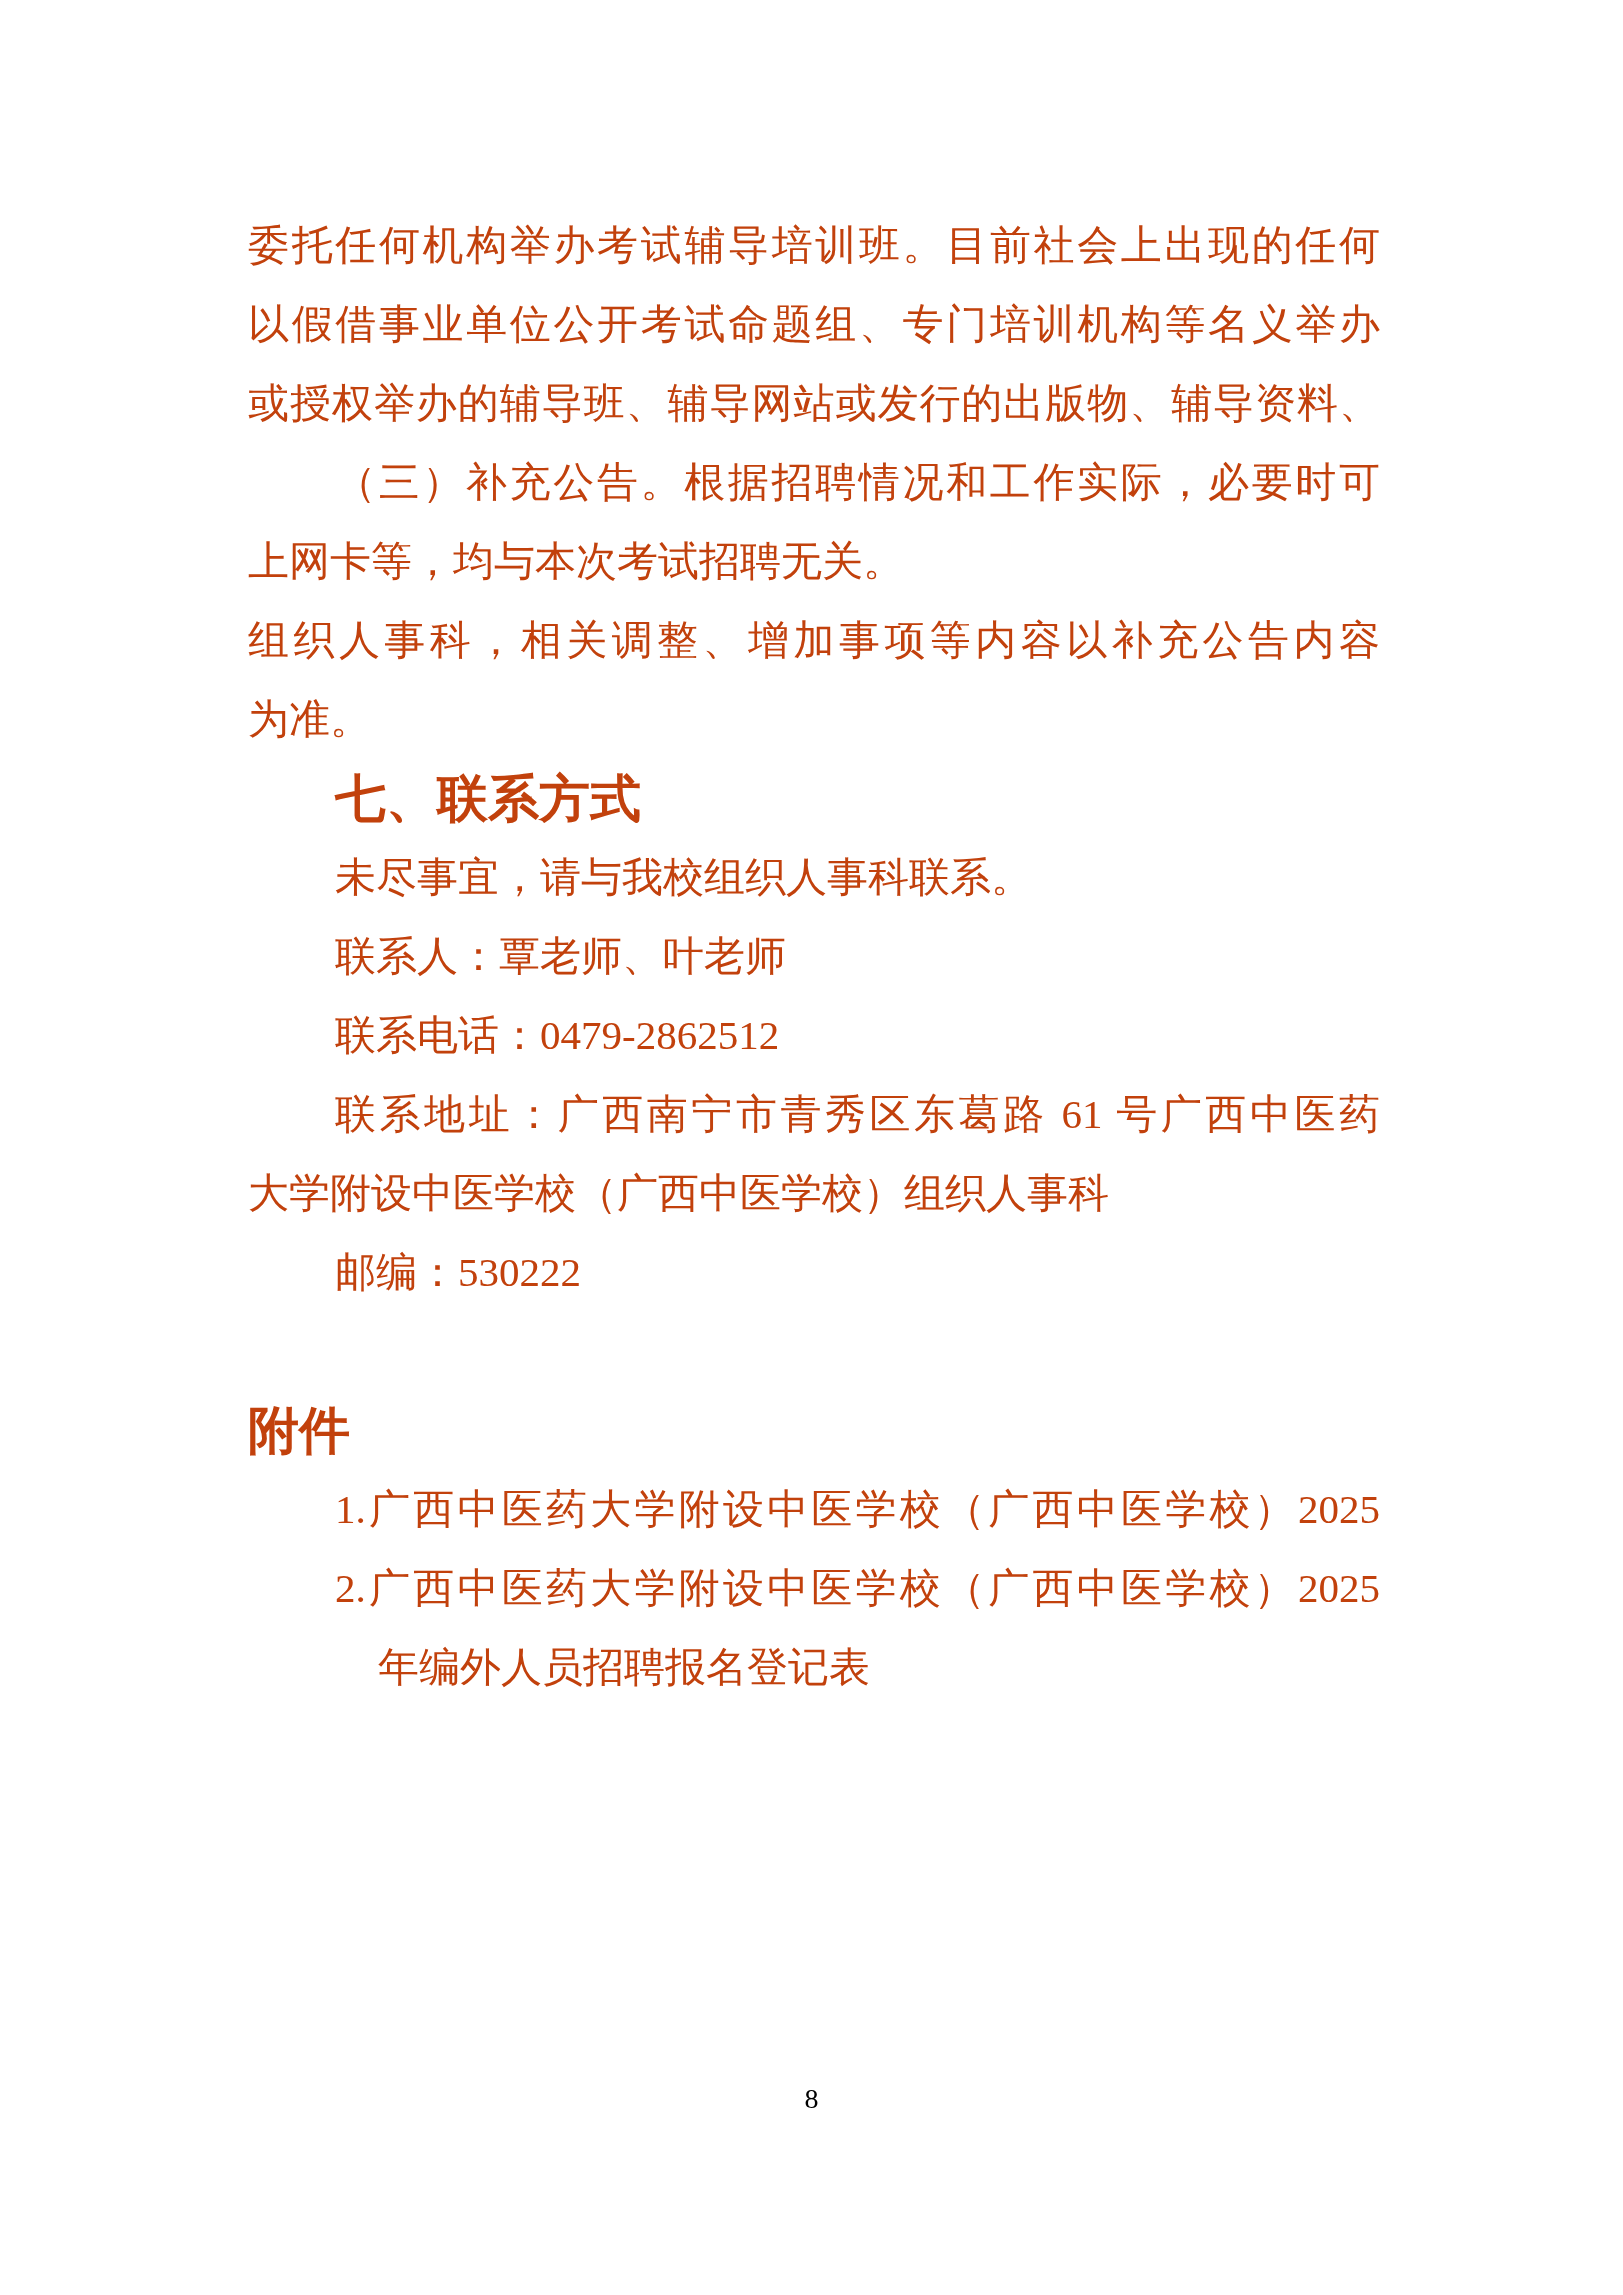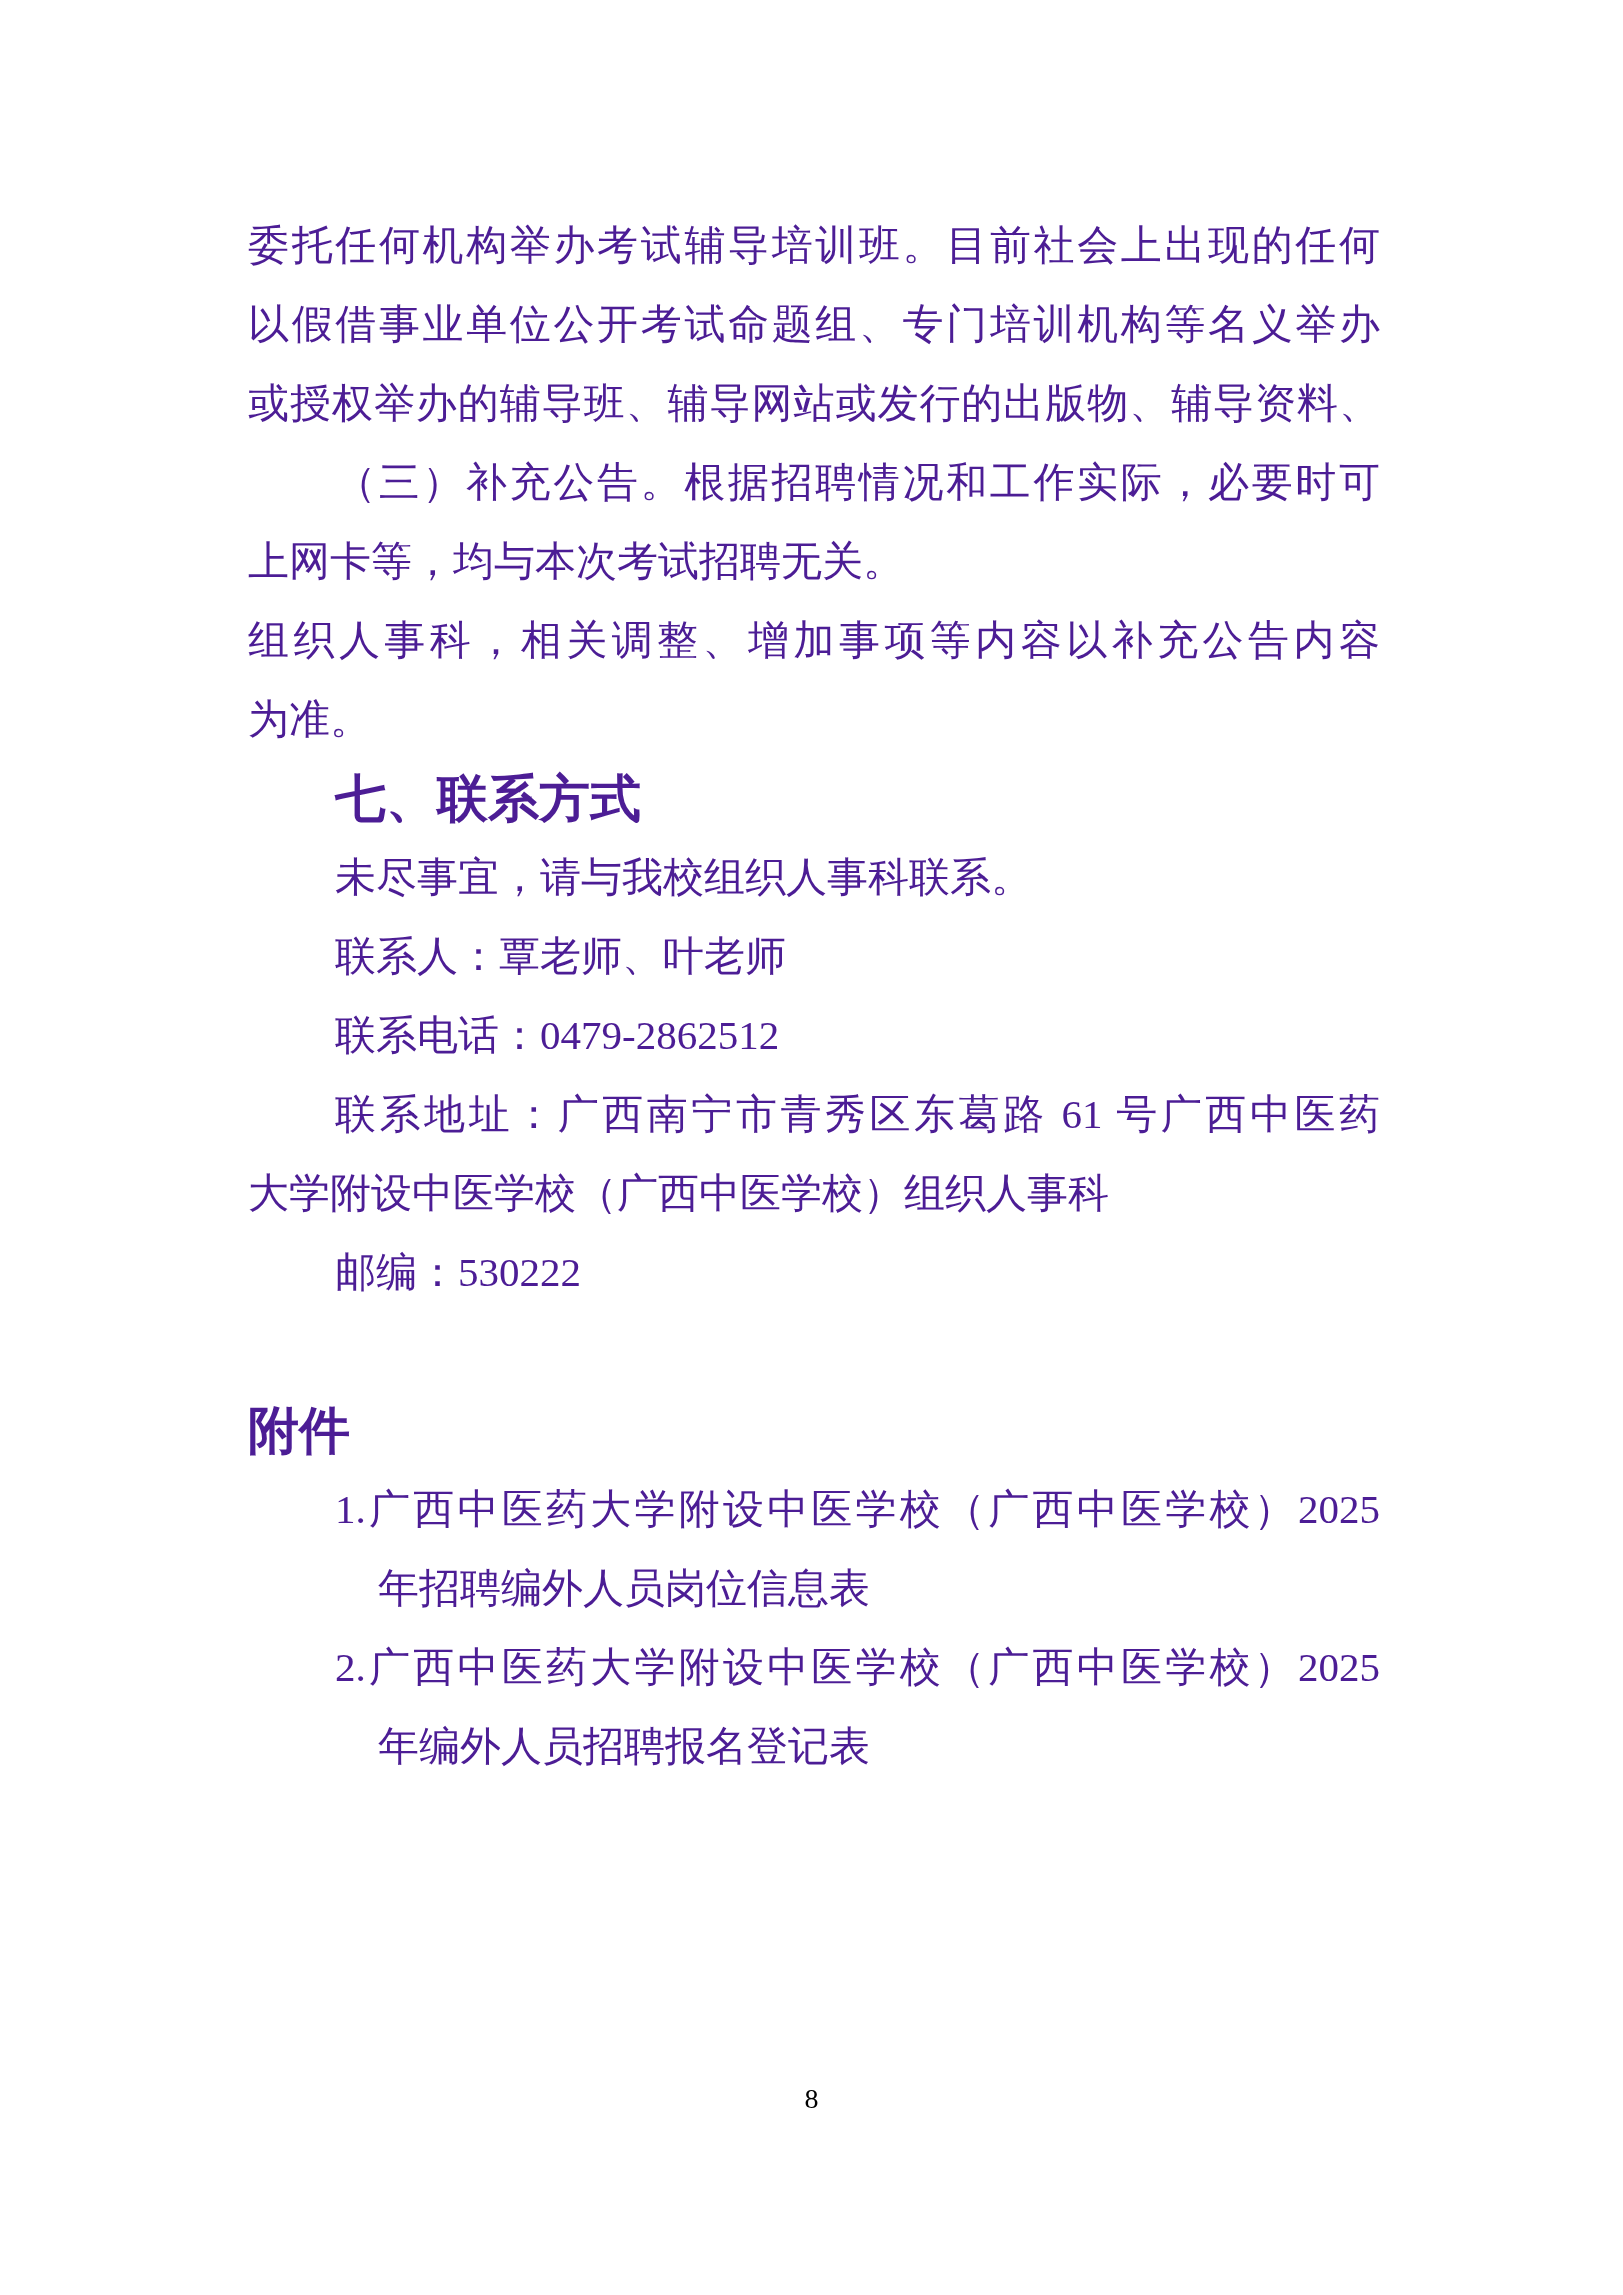--- a/index.html
+++ b/index.html
@@ -19,21 +19,21 @@
     position: absolute;
     left: 248px;
     top: 206px;
     width: 1132px;
   }
   .line {
     height: 79px;
     line-height: 79px;
     font-size: 41px;
     font-family: "Liberation Serif", "DejaVu Serif", serif;
-    color: #4c1d95;
+    color: #c2410c;
     white-space: nowrap;
     text-align: left;
   }
   .just {
     white-space: normal;
     text-align: justify;
     text-align-last: justify;
     text-justify: inter-character;
   }
   .ind2 { padding-left: 87px; }
@@ -76,21 +76,20 @@
     <div class="line ind2">联系人：覃老师、叶老师</div>
     <div class="line ind2">联系电话：0479-2862512</div>
     <div class="line ind2 just">联系地址：广西南宁市青秀区东葛路 61 号广西中医药</div>
     <div class="line">大学附设中医学校（广西中医学校）组织人事科</div>
     <div class="line ind2">邮编：530222</div>
 
     <div class="blank"></div>
 
     <div class="line hei">附件</div>
     <div class="line ind2 just">1.广西中医药大学附设中医学校（广西中医学校）2025</div>
-    <div class="line ind3">年招聘编外人员岗位信息表</div>
     <div class="line ind2 just">2.广西中医药大学附设中医学校（广西中医学校）2025</div>
     <div class="line ind3">年编外人员招聘报名登记表</div>
 
   </div>
 
   <div class="page-number">8</div>
 </div>
 
 
 </body></html>

